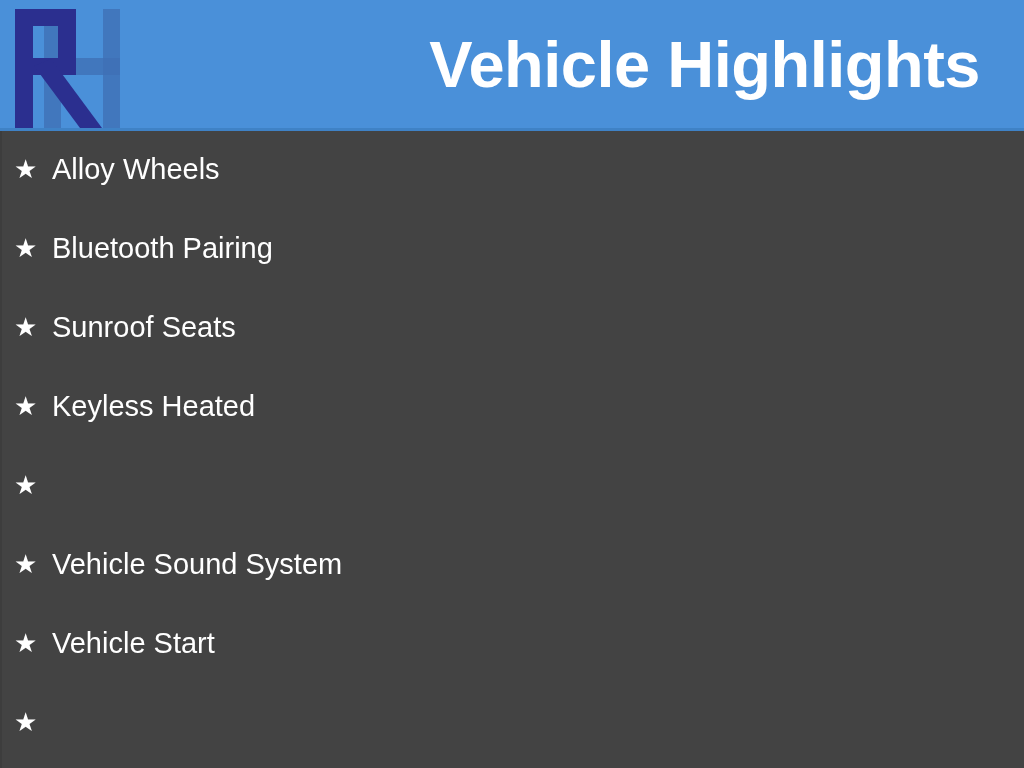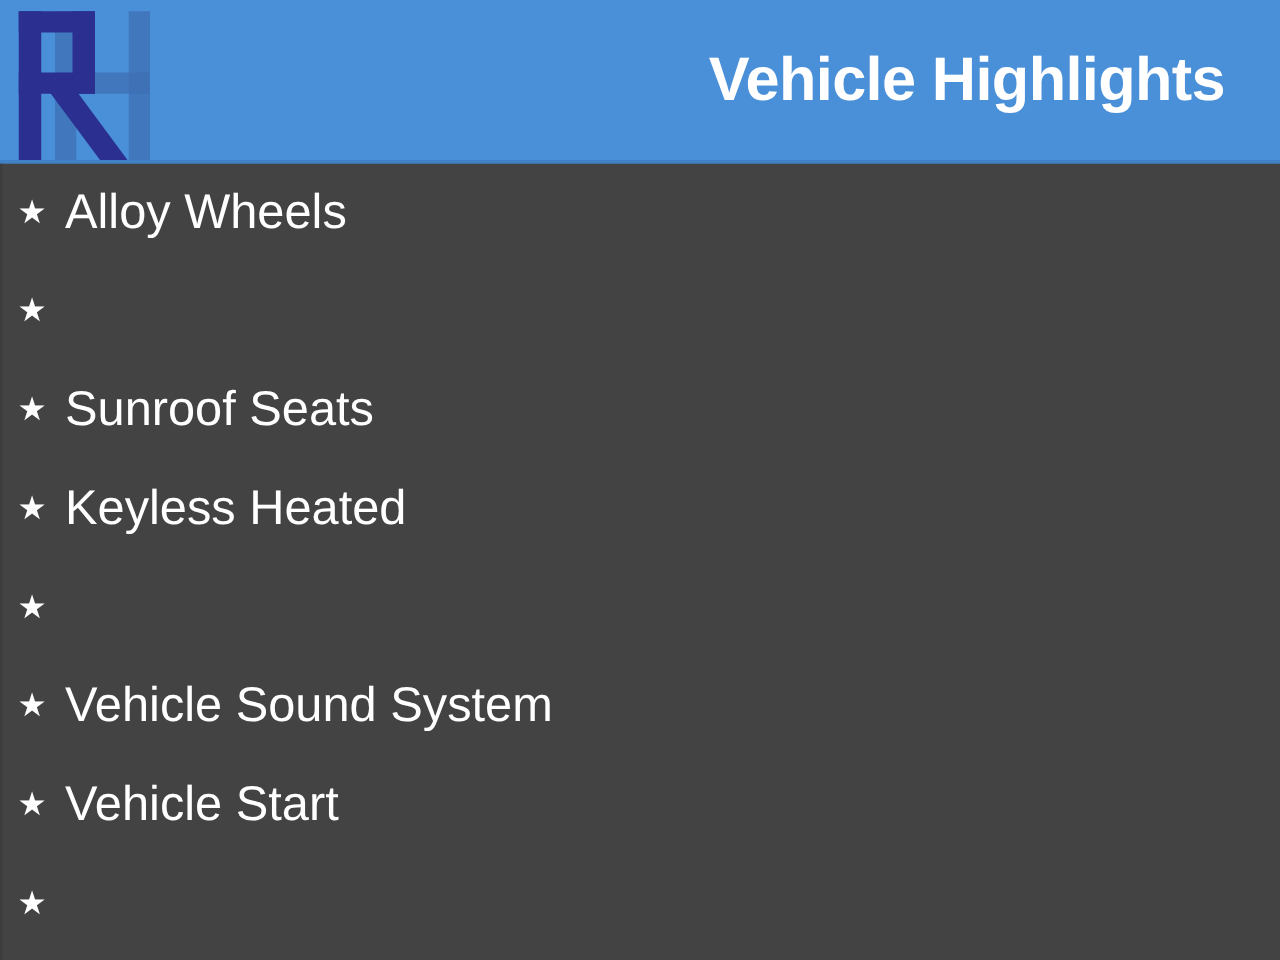--- a/index.html
+++ b/index.html
@@ -60,21 +60,21 @@
   
   #title {
     position: absolute;
     right: 44px;
     top: 0;
     height: 128px;
     display: flex;
     align-items: center;
     justify-content: flex-end;
     color: #ffffff;
-    font-size: 49px;
+    font-size: 65px;
     font-weight: bold;
     letter-spacing: -0.5px;
     white-space: nowrap;
   }
 
   
   #body {
     position: absolute;
     left: 0;
     top: 131px;
@@ -109,21 +109,21 @@
     width: 38px;
     flex: 0 0 38px;
     color: #ffffff;
     font-size: 26px;
     line-height: 1;
     text-align: left;
   }
 
   .feature-label {
     color: #ffffff;
-    font-size: 39px;
+    font-size: 29px;
     line-height: 1;
   }
 </style>
 </head>
 <body>
 
 <div id="slide">
 
   <div id="header">
 
@@ -154,20 +154,21 @@
   <div id="body">
     <ul id="feature-list">
 
       <li class="feature-item" style="top:18px;">
         <span class="bullet-star">★</span>
         <span class="feature-label">Alloy Wheels</span>
       </li>
 
       <li class="feature-item" style="top:97px;">
         <span class="bullet-star">★</span>
+        <span class="feature-label">Bluetooth Pairing</span>
       </li>
 
       <li class="feature-item" style="top:176px;">
         <span class="bullet-star">★</span>
         <span class="feature-label">Sunroof Seats</span>
       </li>
 
       <li class="feature-item" style="top:255px;">
         <span class="bullet-star">★</span>
         <span class="feature-label">Keyless Heated</span>

